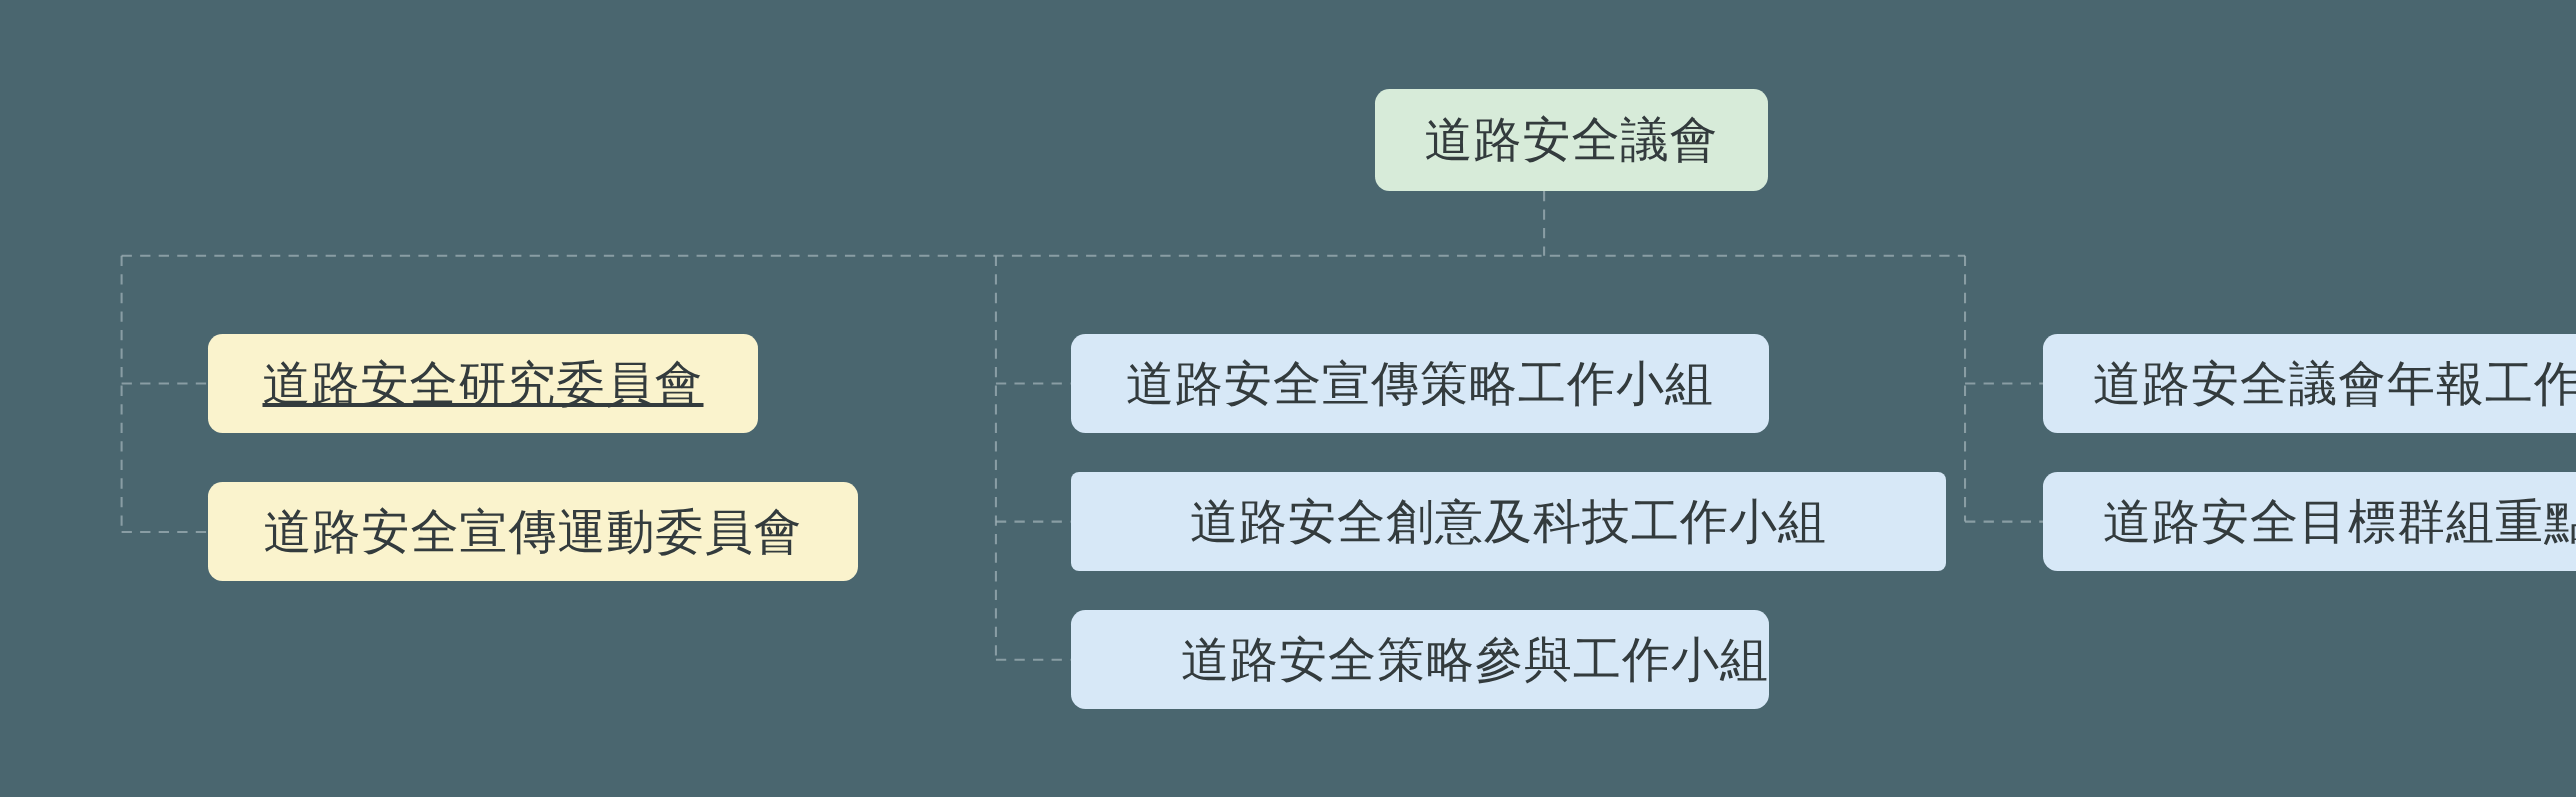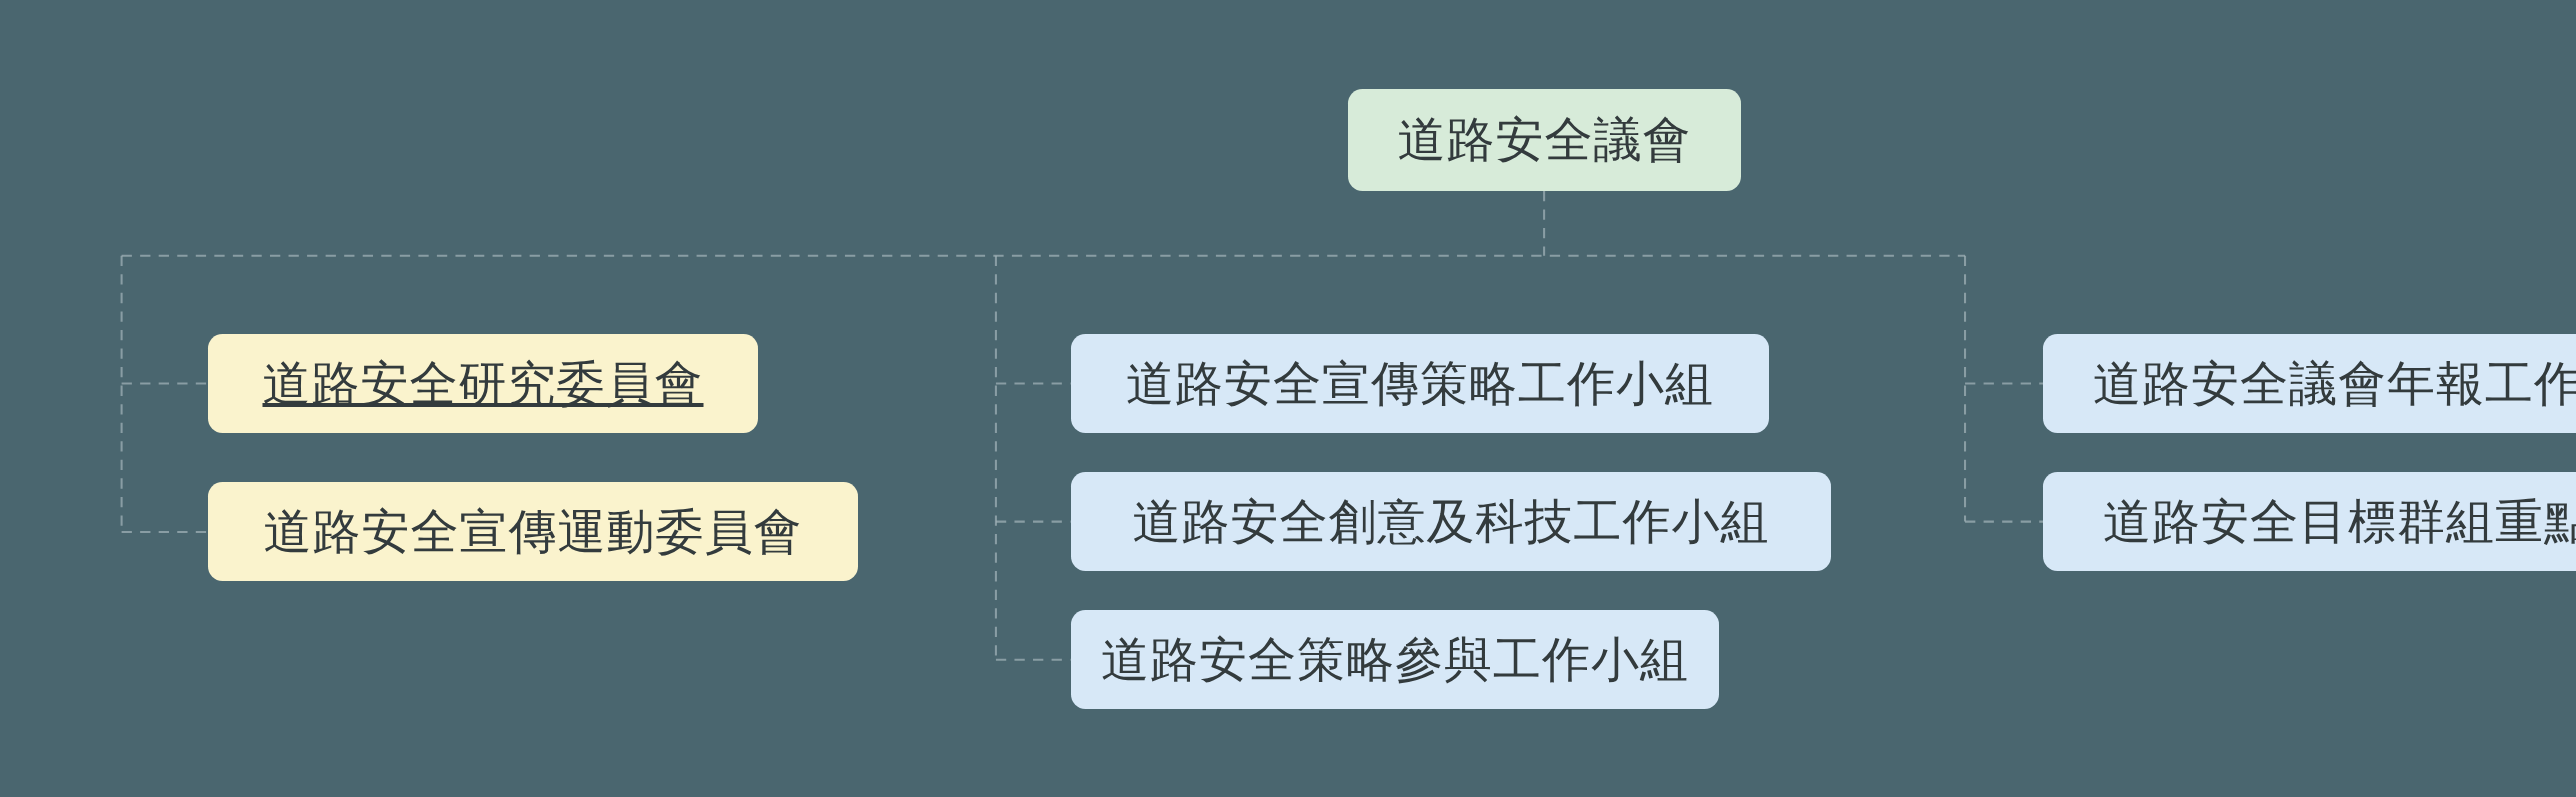--- a/index.html
+++ b/index.html
@@ -43,21 +43,21 @@
     display: flex;
     align-items: center;
     justify-content: center;
     border-radius: 14.4px;
     color: var(--text);
     font-size: 48px;
     line-height: 1;
     white-space: nowrap;
     letter-spacing: 1px;
   }
-  .node.root { background: var(--root-fill); }
+  .node.root { background: var(--root-fill); margin-left: 27px; }
   .node.committee { background: var(--committee-fill); }
   .node.workgroup { background: var(--workgroup-fill); }
 </style>
 </head>
 <body>
 
 <div class="canvas">
 
   <svg class="connector-layer" viewBox="0 0 5980 1548" xmlns="http://www.w3.org/2000/svg">
 
@@ -86,24 +86,24 @@
   <div class="node committee" style="left:208px; top:334px; width:550px; height:99px;text-decoration:underline;">
     <span>道路安全研究委員會</span>
   </div>
   <div class="node workgroup" style="left:1071px; top:334px; width:698px; height:99px;">
     <span>道路安全宣傳策略工作小組</span>
   </div>
 
   <div class="node committee" style="left:208px; top:482px; width:650px; height:99px;">
     <span>道路安全宣傳運動委員會</span>
   </div>
-  <div class="node workgroup" style="left:1071px; top:472px; width:760px; height:99px;">
+  <div class="node workgroup" style="left:1071px; top:472px; width:875px; height:99px;border-radius:8px;">
     <span>道路安全創意及科技工作小組</span>
   </div>
-  <div class="node workgroup" style="left:1071px; top:610px; width:648px; height:99px;">
+  <div class="node workgroup" style="left:1071px; top:610px; width:698px; height:99px;justify-content:flex-end;">
     <span>道路安全策略參與工作小組</span>
   </div>
 
   <div class="node workgroup" style="left:2043px; top:334px; width:688px; height:99px;">
     <span>道路安全議會年報工作小組</span>
   </div>
   <div class="node workgroup" style="left:2043px; top:472px; width:904px; height:99px;">
     <span>道路安全目標群組重點行動工作小組</span>
   </div>
 

